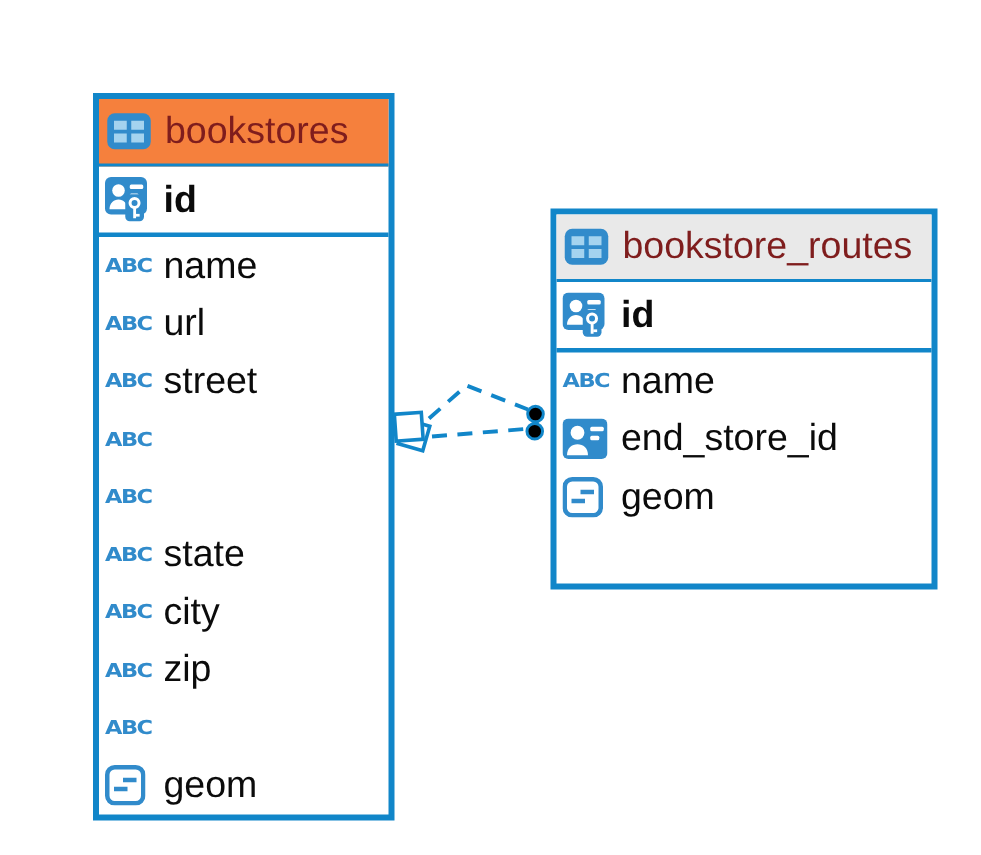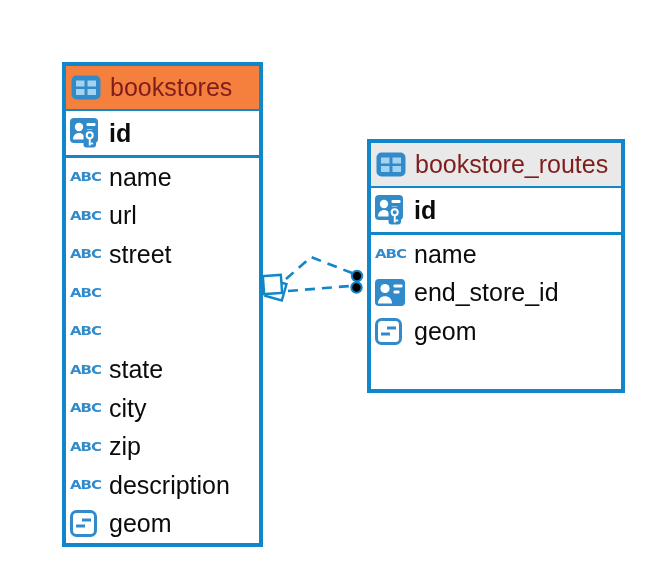--- a/index.html
+++ b/index.html
@@ -136,21 +136,20 @@
         <div class="col-row">
           <span class="icon-box">
             <span class="abc">ABC</span>
           </span>
           <span class="col-label">zip</span>
         </div>
         <div class="col-row">
           <span class="icon-box">
             <span class="abc">ABC</span>
           </span>
-          <span class="col-label">description</span>
         </div>
         <div class="col-row">
           <span class="icon-box">
             <svg width="27" height="27" viewBox="0 0 27 27">
               <rect class="ic-stroke" x="1.5" y="1.5" width="24" height="24" rx="5" stroke-width="3"></rect>
               <rect class="ic-main" x="12" y="8.5" width="9" height="3"></rect>
               <rect class="ic-main" x="6" y="14.5" width="9" height="3"></rect>
             </svg>
           </span>
           <span class="col-label">geom</span>

